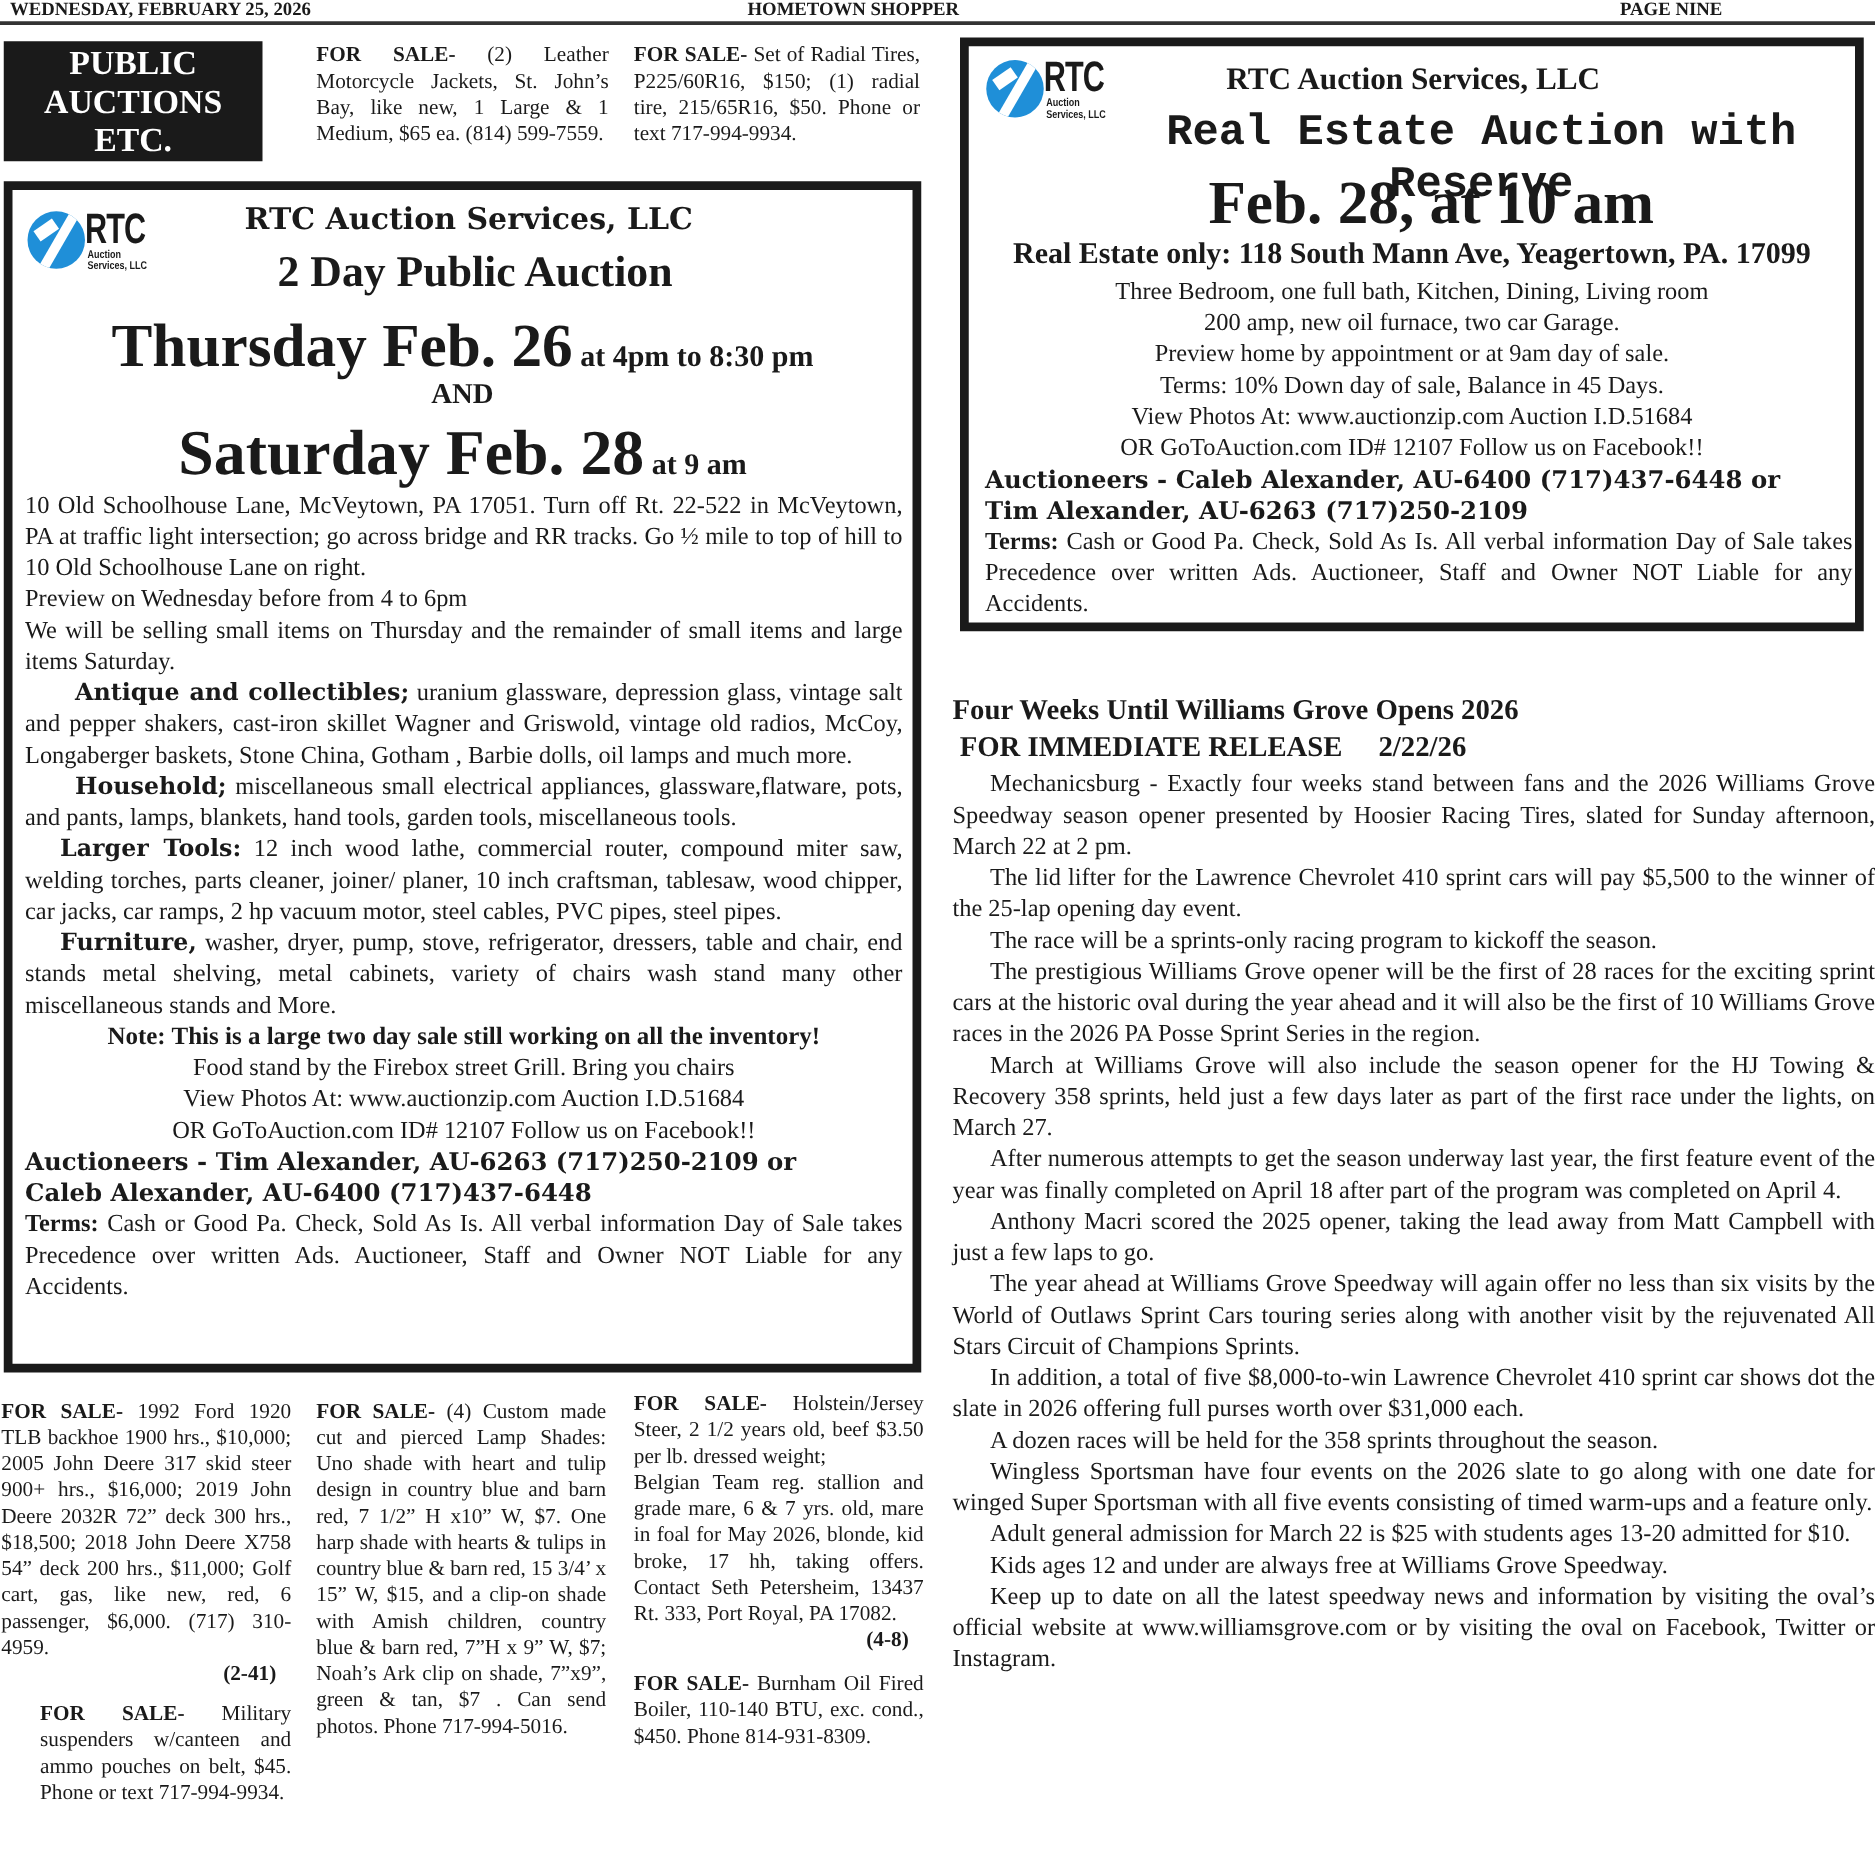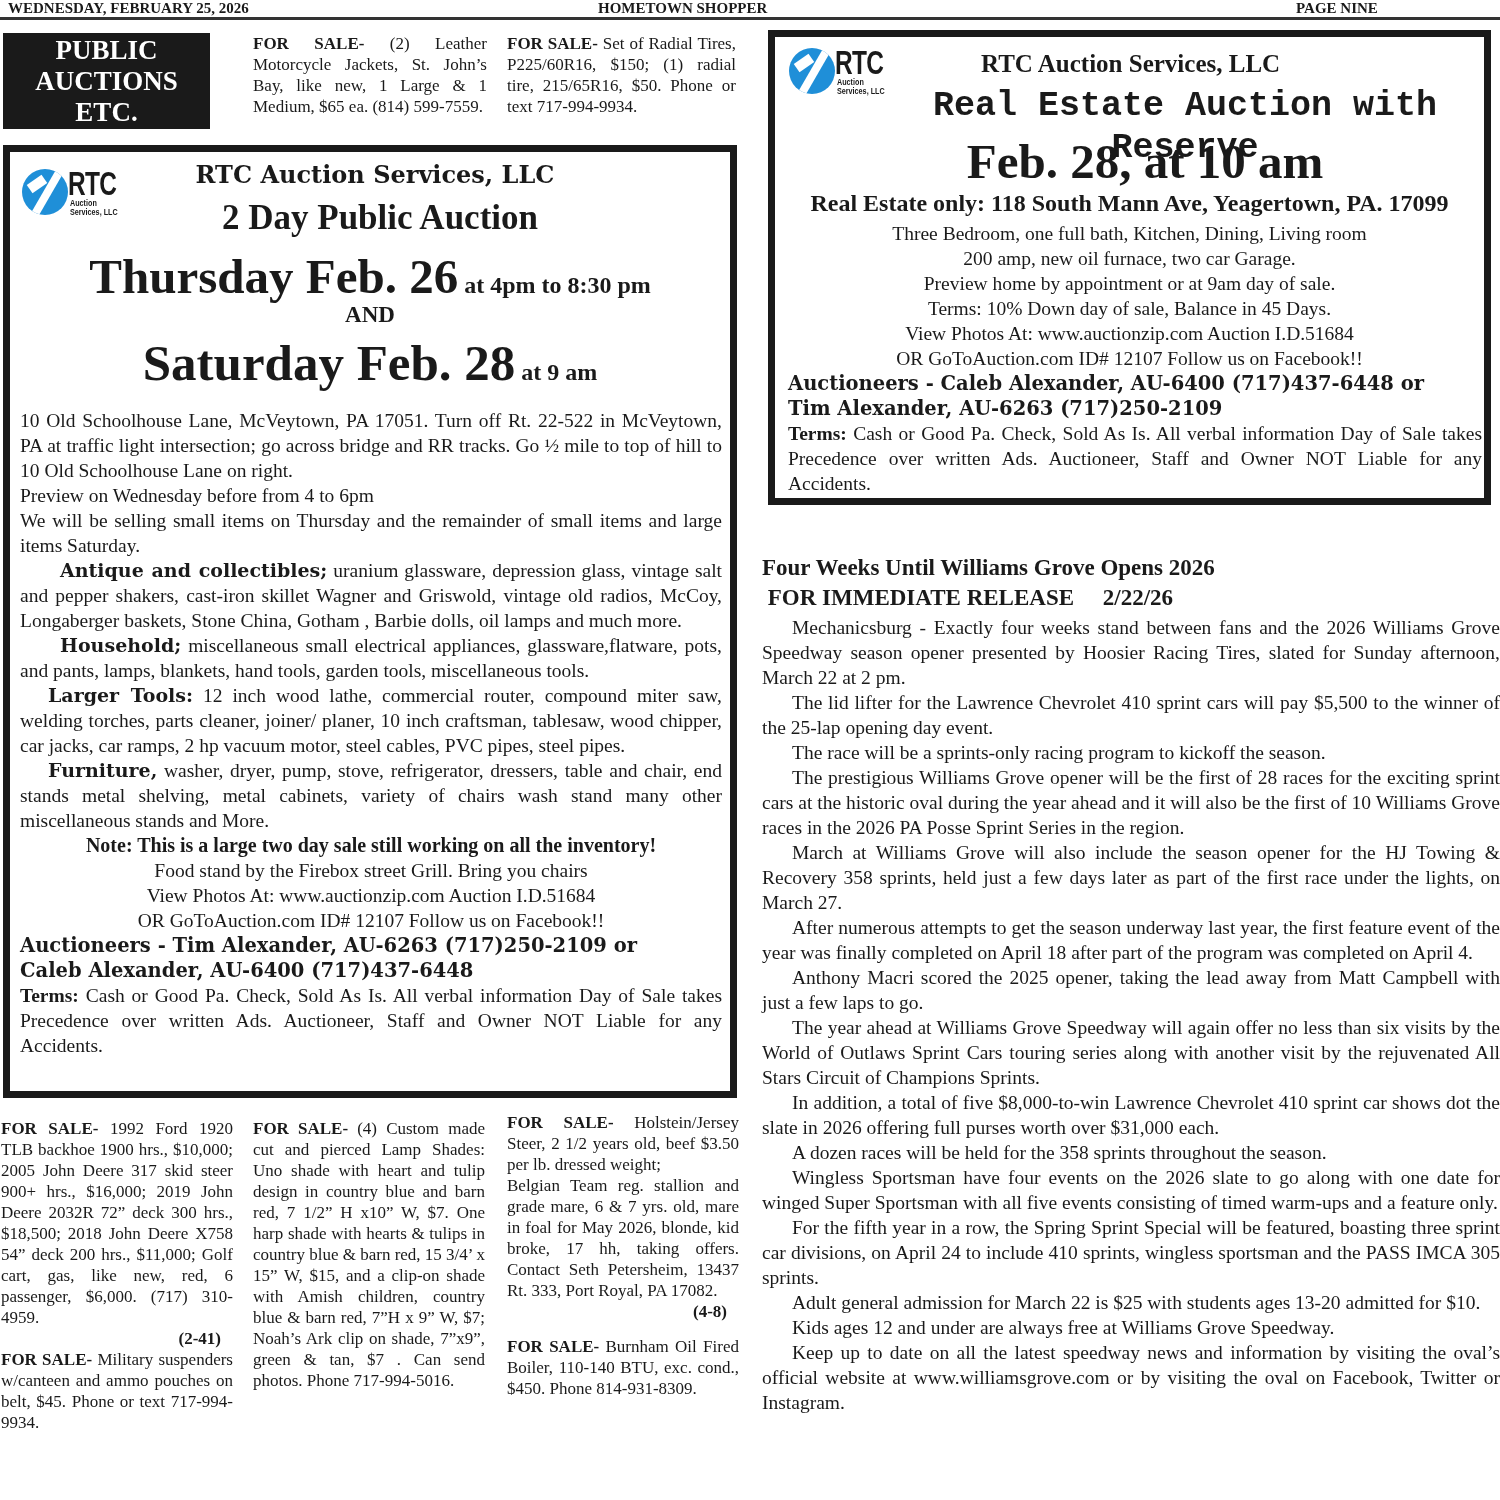--- a/index.html
+++ b/index.html
@@ -78,21 +78,21 @@
   <div class="abs center" style="left:130px; top:8px; width:470px; font-family:'DejaVu Serif',serif; font-weight:bold; font-size:24px; line-height:30px;">RTC Auction Services, LLC</div>
   <div class="abs center" style="left:120px; top:45px; width:500px; font-weight:bold; font-size:35px; line-height:42px;">2 Day Public Auction</div>
   <div class="abs center" style="left:0; top:97px; width:720px; font-weight:bold; line-height:56px;">
     <span style="font-size:49px;">Thursday Feb. 26</span><span style="font-size:24px;"> at 4pm to 8:30 pm</span>
   </div>
   <div class="abs center" style="left:0; top:150px; width:720px; font-weight:bold; font-size:23px; line-height:26px;">AND</div>
   <div class="abs center" style="left:0; top:183px; width:720px; font-weight:bold; line-height:56px;">
     <span style="font-size:51px;">Saturday Feb. 28</span><span style="font-size:24px;"> at 9 am</span>
   </div>
 
-  <div class="abs ad-body" style="left:10px; top:240px; width:702px;margin-top:16px;">
+  <div class="abs ad-body" style="left:10px; top:240px; width:702px;">
     <div> 10 Old Schoolhouse Lane, McVeytown, PA 17051. Turn off Rt. 22-522 in McVeytown, PA at traffic light intersection; go across bridge and RR tracks. Go ½ mile to top of hill to 10 Old Schoolhouse Lane on right.</div>
     <div>Preview on Wednesday before from 4 to 6pm</div>
     <div>We will be selling small items on Thursday and the remainder of small items and large items Saturday.</div>
     <div class="indent"><span class="cat">Antique and collectibles;</span><span> uranium glassware, depression glass, vintage salt and pepper shakers, cast-iron skillet Wagner and Griswold, vintage old radios, McCoy, Longaberger baskets, Stone China, Gotham , Barbie dolls, oil lamps and much more.</span></div>
     <div class="indent"><span class="cat">Household;</span><span> miscellaneous small electrical appliances, glassware,flatware, pots, and pants, lamps, blankets, hand tools, garden tools, miscellaneous tools.</span></div>
     <div class="indent" style="text-indent:28px;"><span class="cat">Larger Tools:</span><span> 12 inch wood lathe, commercial router, compound miter saw, welding torches, parts cleaner, joiner/ planer, 10 inch craftsman, tablesaw, wood chipper, car jacks, car ramps, 2 hp vacuum motor, steel cables, PVC pipes, steel pipes.</span></div>
     <div class="indent" style="text-indent:28px;"><span class="cat">Furniture,</span><span> washer, dryer, pump, stove, refrigerator, dressers, table and chair, end stands metal shelving, metal cabinets, variety of chairs wash stand many other miscellaneous stands and More.</span></div>
     <div class="center" style="font-weight:bold; font-size:20px;">Note: This is a large two day sale still working on all the inventory!</div>
     <div class="center">Food stand by the Firebox street Grill. Bring you chairs</div>
     <div class="center">View Photos At: www.auctionzip.com Auction I.D.51684</div>
@@ -130,21 +130,21 @@
   <div class="abs ad-body" style="left:13px; top:334px; width:694px;">
     <div class="bold-sans">Auctioneers - Caleb Alexander, AU-6400 (717)437-6448 or</div>
     <div class="bold-sans">Tim Alexander, AU-6263 (717)250-2109</div>
     <div><b>Terms:</b><span> Cash or Good Pa. Check, Sold As Is. All verbal information Day of Sale takes Precedence over written Ads. Auctioneer, Staff and Owner NOT Liable for any Accidents.</span></div>
   </div>
 </div>
 
 <div class="abs classified" style="left:1px; top:1118px; width:232px;">
   <div><b>FOR SALE-</b><span> 1992 Ford 1920 TLB backhoe 1900 hrs., $10,000; 2005 John Deere 317 skid steer 900+ hrs., $16,000; 2019 John Deere 2032R 72” deck 300 hrs., $18,500; 2018 John Deere X758 54” deck 200 hrs., $11,000; Golf cart, gas, like new, red, 6 passenger, $6,000. (717) 310-4959.</span></div>
   <div class="ref">(2-41)</div>
-  <div style=""><b>FOR SALE-</b><span> Military suspenders w/canteen and ammo pouches on belt, $45. Phone or text 717-994-9934.</span></div>
+  <div style="margin-top:11px;padding-left:31px;"><b>FOR SALE-</b><span> Military suspenders w/canteen and ammo pouches on belt, $45. Phone or text 717-994-9934.</span></div>
 </div>
 <div class="abs classified" style="left:253px; top:1118px; width:232px;">
   <div><b>FOR SALE-</b><span> (4) Custom made cut and pierced Lamp Shades: Uno shade with heart and tulip design in country blue and barn red, 7 1/2” H x10” W, $7.  One harp shade with hearts &amp; tulips in country blue &amp; barn red, 15 3/4’ x 15” W, $15, and a clip-on shade with Amish children, country blue &amp; barn red, 7”H x 9” W, $7; Noah’s Ark clip on shade, 7”x9”, green &amp; tan, $7 . Can send photos.  Phone 717-994-5016.</span></div>
 </div>
 <div class="abs classified" style="left:507px; top:1112px; width:232px;">
   <div><b>FOR SALE-</b><span> Holstein/Jersey Steer, 2 1/2 years old, beef $3.50 per lb. dressed weight;</span></div>
   <div>Belgian Team reg. stallion and grade mare, 6 &amp; 7 yrs. old, mare in foal for May 2026, blonde, kid broke, 17 hh, taking offers.  Contact Seth Petersheim, 13437 Rt. 333, Port Royal, PA  17082.</div>
   <div class="ref">(4-8)</div>
   <div style="margin-top:14px;"><b>FOR SALE-</b><span> Burnham Oil Fired Boiler, 110-140 BTU, exc. cond., $450.   Phone 814-931-8309.</span></div>
 </div>
@@ -157,18 +157,17 @@
     <p>The lid lifter for the Lawrence Chevrolet 410 sprint cars will pay $5,500 to the winner of the 25-lap opening day event.</p>
     <p>The race will be a sprints-only racing program to kickoff the season.</p>
     <p>The prestigious Williams Grove opener will be the first of 28 races for the exciting sprint cars at the historic oval during the year ahead and it will also be the first of 10 Williams Grove races in the 2026 PA Posse Sprint Series in the region.</p>
     <p>March at Williams Grove will also include the season opener for the HJ Towing &amp; Recovery 358 sprints, held just a few days later as part of the first race under the lights, on March 27.</p>
     <p>After numerous attempts to get the season underway last year, the first feature event of the year was finally completed on April 18 after part of the program was completed on April 4.</p>
     <p>Anthony Macri scored the 2025 opener, taking the lead away from Matt Campbell with just a few laps to go.</p>
     <p>The year ahead at Williams Grove Speedway will again offer no less than six visits by the World of Outlaws Sprint Cars touring series along with another visit by the rejuvenated All Stars Circuit of Champions Sprints.</p>
     <p>In addition, a total of five $8,000-to-win Lawrence Chevrolet 410 sprint car shows dot the slate in 2026 offering full purses worth over $31,000 each.</p>
     <p>A dozen races will be held for the 358 sprints throughout the season.</p>
     <p>Wingless Sportsman have four events on the 2026 slate to go along with one date for winged Super Sportsman with all five events consisting of timed warm-ups and a feature only.</p>
-    <p>For the fifth year in a row, the Spring Sprint Special will be featured, boasting three sprint car divisions, on April 24 to include 410 sprints, wingless sportsman and the PASS IMCA 305 sprints.</p>
     <p>Adult general admission for March 22 is $25 with students ages 13-20 admitted for $10.</p>
     <p>Kids ages 12 and under are always free at Williams Grove Speedway.</p>
     <p>Keep up to date on all the latest speedway news and information by visiting the oval’s official website at www.williamsgrove.com or by visiting the oval on Facebook, Twitter or Instagram.</p>
   </div>
 </div>
 
 </body></html>

